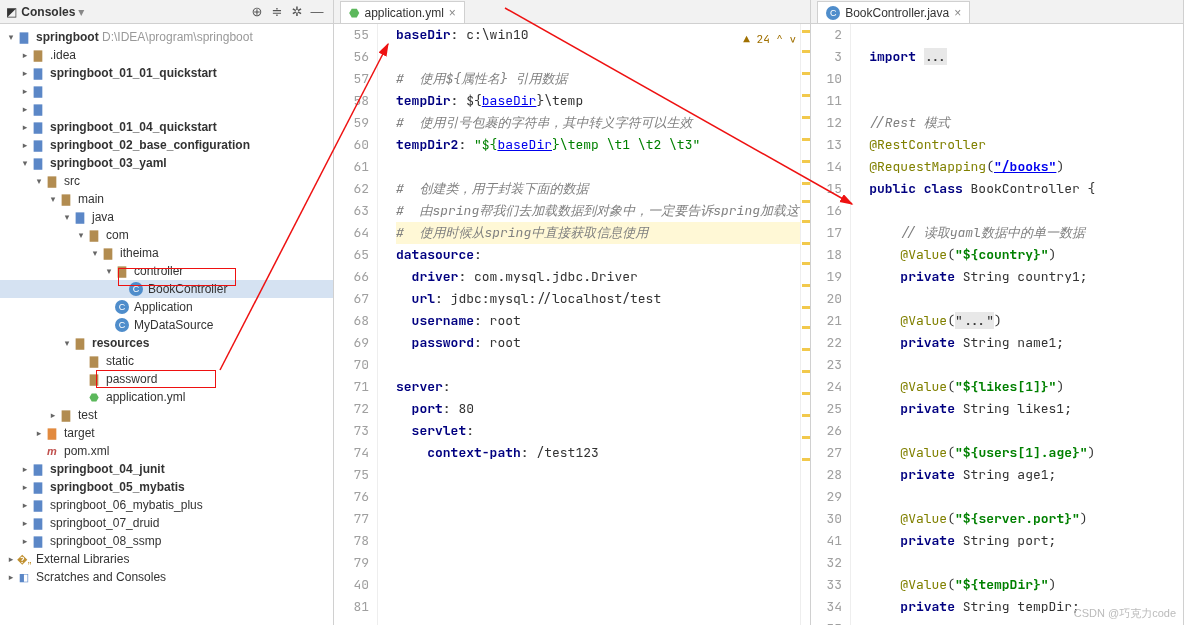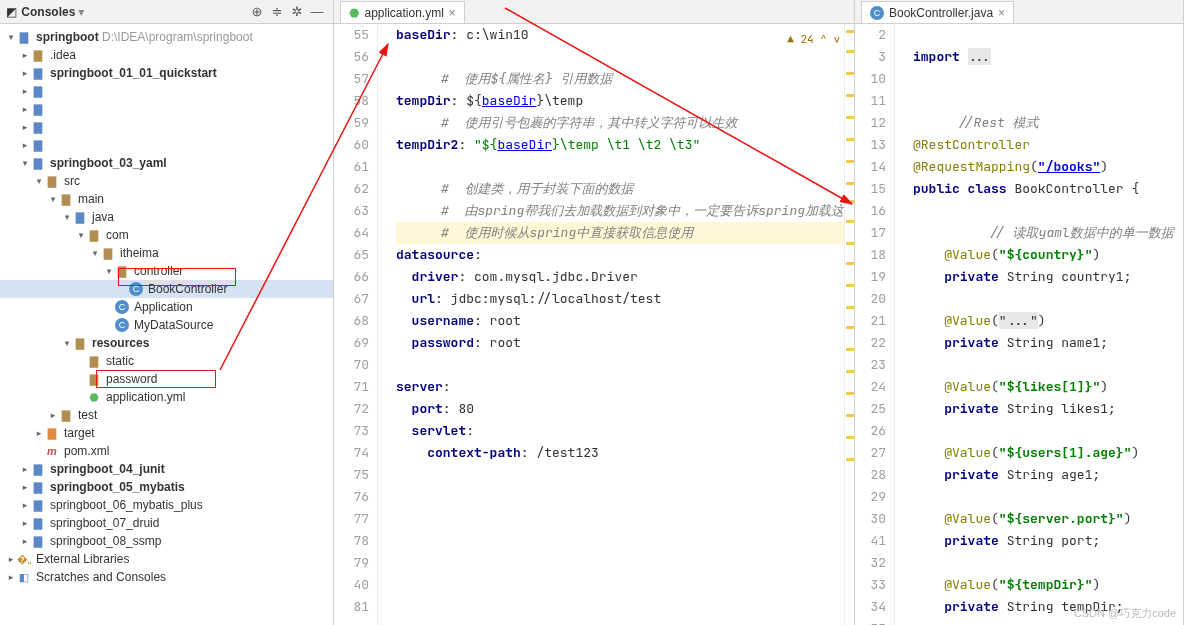--- a/index.html
+++ b/index.html
@@ -28,21 +28,21 @@
   .tabbar { height:24px; background:#f2f2f2; border-bottom:1px solid #d0d0d0; display:flex; align-items:flex-end; }
   .tab { height:22px; padding:0 8px; background:#fff; border:1px solid #d0d0d0; border-bottom:none; margin-left:6px; display:flex; align-items:center; gap:5px; font-size:12px; }
   .code { flex:1; display:flex; overflow:hidden; font-family: "JetBrains Mono","Consolas",monospace; font-size:13px; line-height:22px; position:relative;}
   .gutter { width:44px; text-align:right; padding-right:8px; color:#a0a0a0; background:#fff; border-right:1px solid #eee;}
   .gutter2 { width:40px; text-align:right; padding-right:8px; color:#a0a0a0; background:#fff; border-right:1px solid #eee;}
   .lines { flex:1; padding-left:18px; white-space:pre; overflow:hidden;}
   .kw   { color:#000080; font-weight:bold;}   
   .anno { color:#808000;}  
   .str  { color:#008000;}  
   .str2 { color:#008000; font-weight:bold;}
-  .cmt  { color:#808080; font-style:italic;margin-left:45px;}
+  .cmt  { color:#808080; font-style:italic;}
   .key  { color:#000080; font-weight:bold;}  
   .link { color:#0000ee; text-decoration:underline;}
   .caret-line{ background:#fff8d6;}
   .marker-strip{ width:10px; background:#fff; border-left:1px solid #eee; position:relative;}
   .m{position:absolute;left:1px;width:8px;height:3px;}
   .m-y{background:#f2c94c;}
   .warn-badge{ position:absolute; right:14px; top:4px; font-size:11px; color:#a07000;}
   
   .overlay{position:absolute;left:0;top:0;pointer-events:none;}
   .watermark{position:absolute;right:8px;bottom:4px;font-size:11px;color:#bbb;}
@@ -80,24 +80,26 @@
     <span class="arrow">▸</span>
           <span class="ic folder-src">▇</span>
         </div>
         <div class="row " style="padding-left:20px">
     <span class="arrow">▸</span>
           <span class="ic folder-src">▇</span>
         </div>
         <div class="row " style="padding-left:20px">
     <span class="arrow">▸</span>
           <span class="ic folder-src">▇</span>
-        </div>
-        <div class="row " style="padding-left:20px">
-    <span class="arrow">▸</span>
-          <span class="ic folder-src">▇</span>
+          <span><b>springboot_01_04_quickstart</b></span>
+        </div>
+        <div class="row " style="padding-left:20px">
+    <span class="arrow">▸</span>
+          <span class="ic folder-src">▇</span>
+          <span><b>springboot_02_base_configuration</b></span>
         </div>
         <div class="row " style="padding-left:20px">
     <span class="arrow">▾</span>
           <span class="ic folder-src">▇</span>
           <span><b>springboot_03_yaml</b></span>
         </div>
         <div class="row " style="padding-left:34px">
     <span class="arrow">▾</span>
           <span class="ic folder">▇</span>
           <span>src</span>

